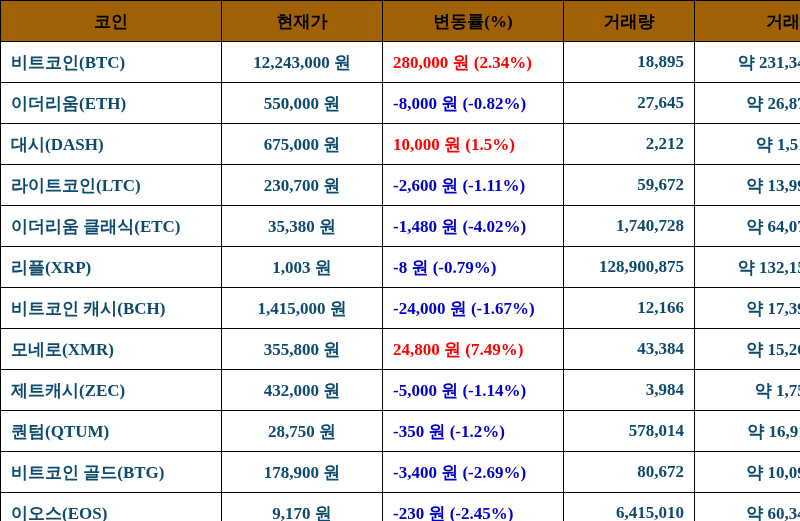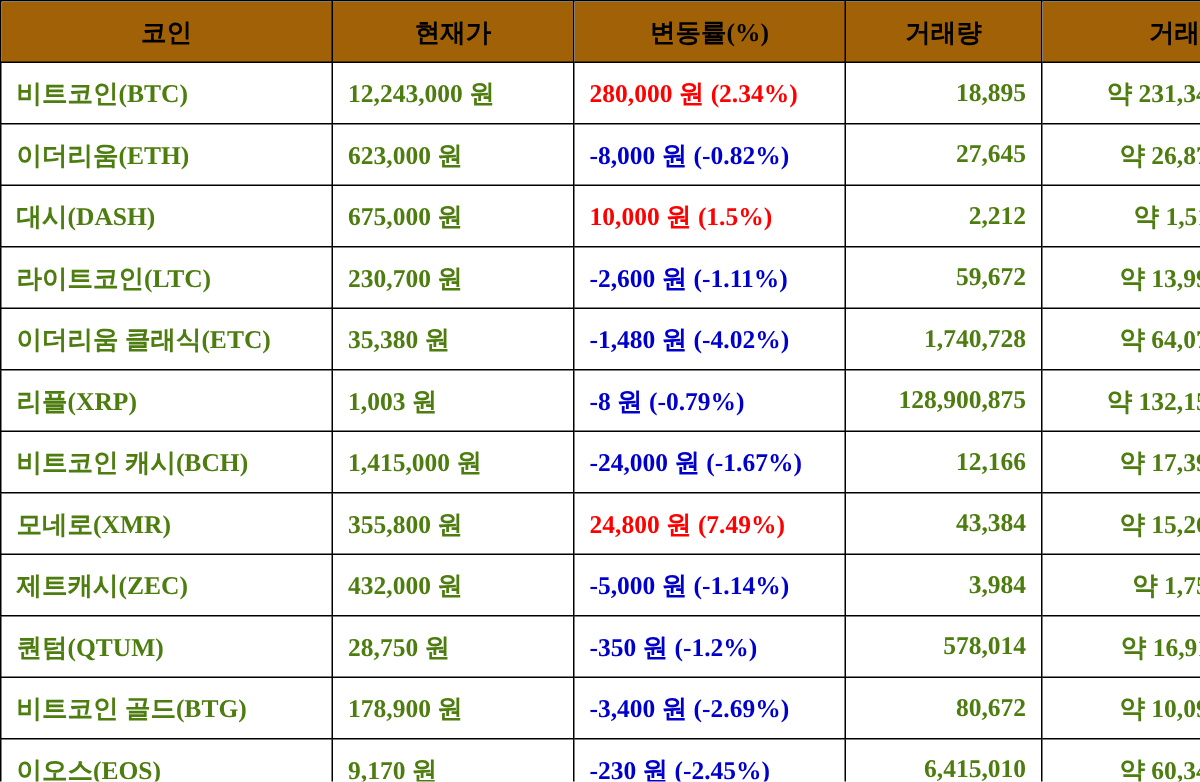--- a/index.html
+++ b/index.html
@@ -29,28 +29,28 @@
   }
   #crypto-table thead th {
     text-align: center;
     background: #a16207;
     height: 40px;
   }
   #crypto-table tbody td {
     height: 40px;
   }
   .col-name { width: 200px; text-align: left; }
-  .col-price { width: 140px; text-align: left; }
+  .col-price { width: 140px; text-align: center; }
   .col-change { width: 160px; text-align: left; }
   .col-volume { width: 110px; text-align: right; }
   .col-amount { width: 190px; text-align: right; }
 
   .up { color: #ff0000; }
   .down { color: #0000cd; margin-top: 48px; }
-  .flat { color: #4d7c0f; }
+  .flat { color: #0c4a6e; }
 </style>
 </head>
 <body>
 
 <table id="crypto-table">
   <thead>
     <tr>
       <th class="col-name">코인</th>
       <th class="col-price">현재가</th>
       <th class="col-change">변동률(%)</th>
@@ -61,21 +61,21 @@
   <tbody id="table-body">
       <tr>
         <td class="col-name flat">비트코인(BTC)</td>
         <td class="col-price flat">12,243,000 원</td>
         <td class="col-change up">280,000 원 (2.34%)</td>
         <td class="col-volume flat">18,895</td>
         <td class="col-amount flat">약 231,349,464,422 원</td>
       </tr>
       <tr>
         <td class="col-name flat">이더리움(ETH)</td>
-        <td class="col-price flat">623,000 원</td>
+        <td class="col-price flat">550,000 원</td>
         <td class="col-change down">-8,000 원 (-0.82%)</td>
         <td class="col-volume flat">27,645</td>
         <td class="col-amount flat">약 26,878,849,232 원</td>
       </tr>
       <tr>
         <td class="col-name flat">대시(DASH)</td>
         <td class="col-price flat">675,000 원</td>
         <td class="col-change up">10,000 원 (1.5%)</td>
         <td class="col-volume flat">2,212</td>
         <td class="col-amount flat">약 1,511,740,157 원</td>

